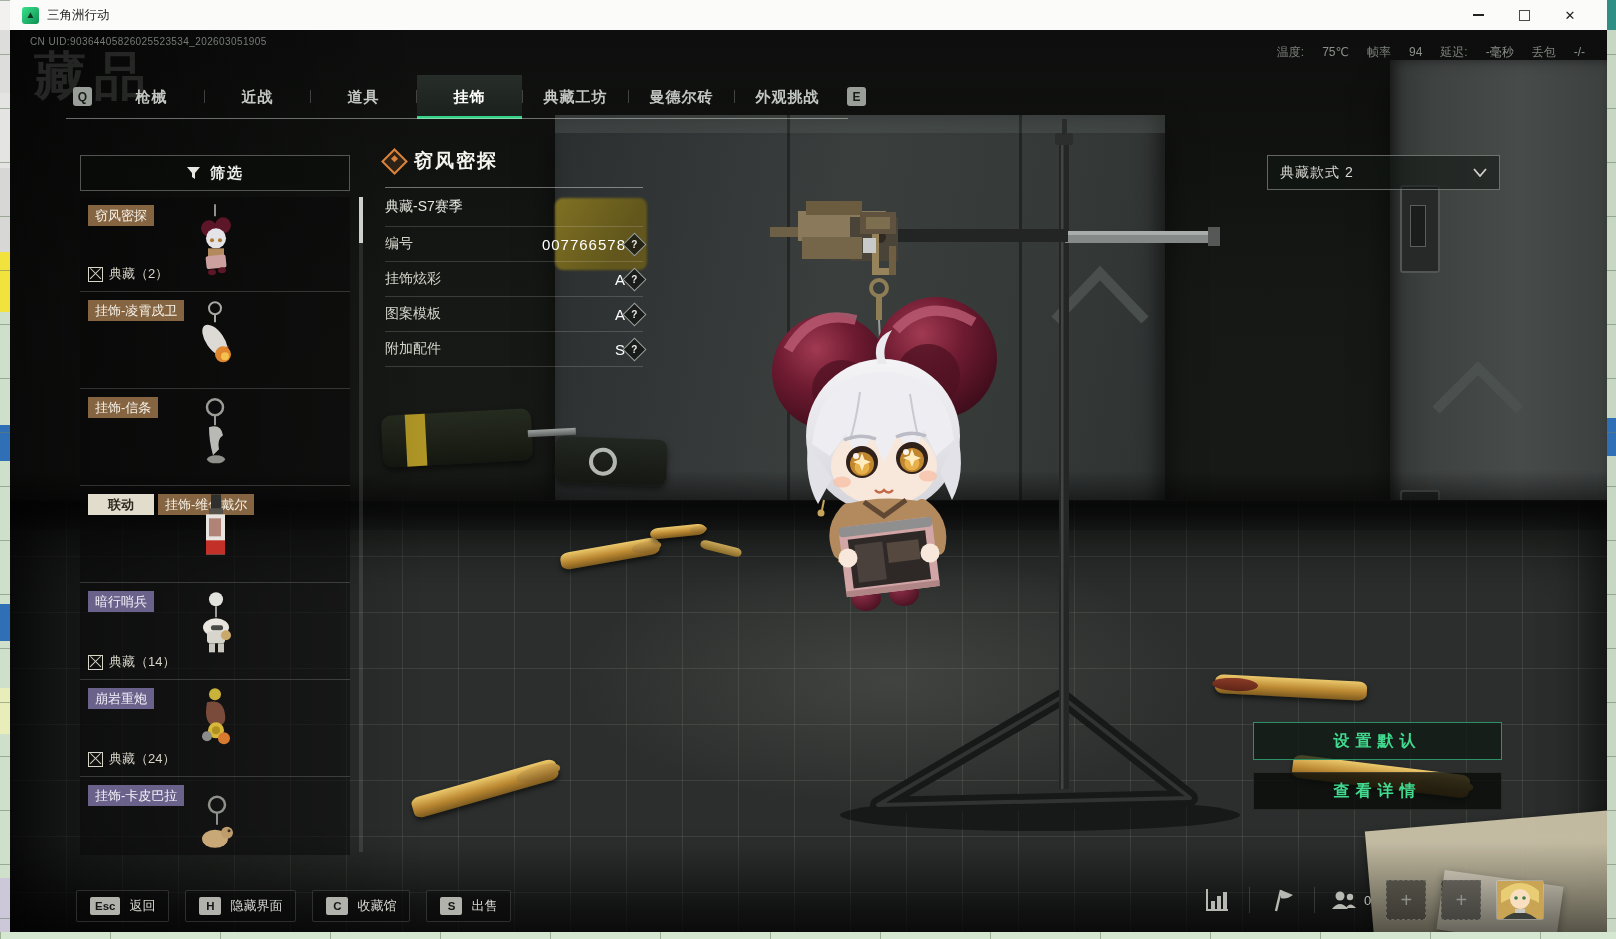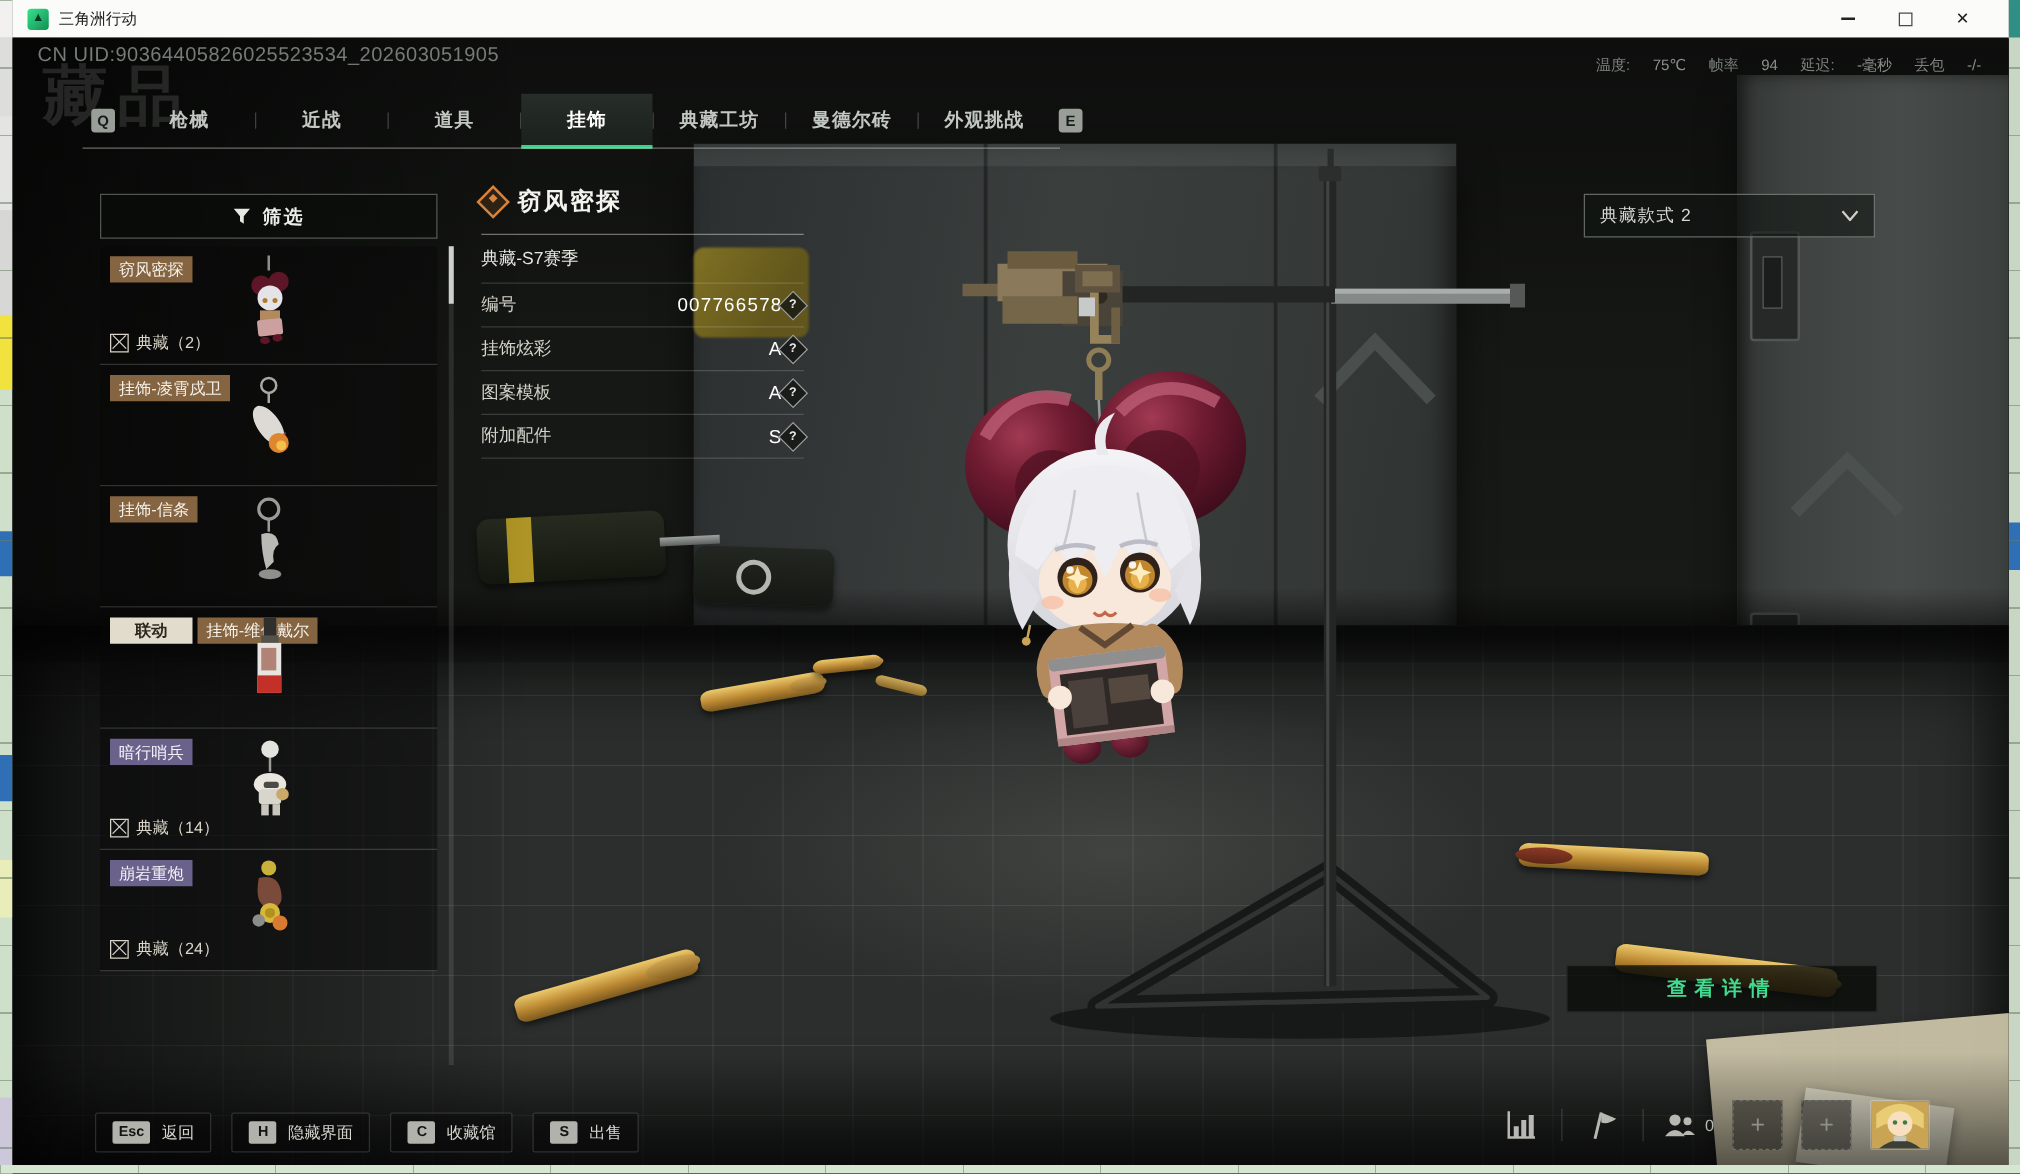--- a/index.html
+++ b/index.html
@@ -65,21 +65,21 @@
   .bottle{position:absolute;border-radius:10px;background:linear-gradient(180deg,#262b20,#14170f);box-shadow:0 4px 6px rgba(0,0,0,.5);}
   .bottle .band{position:absolute;left:16%;top:0;bottom:0;width:13%;background:#b09626;}
   .bottle .rod{position:absolute;right:-44px;top:42%;width:48px;height:7px;background:linear-gradient(180deg,#9ea2a0,#5c605e);}
   .bottle2{position:absolute;border-radius:9px;background:linear-gradient(180deg,#23272 1,#15181२);
     background:linear-gradient(180deg,#232721,#151812);box-shadow:0 4px 6px rgba(0,0,0,.5);}
   .bottle2::after{content:"";position:absolute;left:30%;top:22%;width:20px;height:20px;border-radius:50%;
     border:4px solid #cfd2cd;opacity:.85;}
   .paper{position:absolute;background:#cfc7ab;opacity:.92;box-shadow:0 4px 10px rgba(0,0,0,.4);}
   .paper.small{background:#e8e2cf;}
   
-  .uid{position:absolute;left:20px;top:6px;font-size:16px;color:#767b76;letter-spacing:.4px;}
+  .uid{position:absolute;left:20px;top:6px;font-size:10px;color:#767b76;letter-spacing:.4px;}
   .perf{position:absolute;right:22px;top:14px;display:flex;gap:18px;font-size:12px;color:#7d827d;}
   .perf b{font-weight:normal;color:#8b908b;margin-left:18px;}
   .watermark{position:absolute;left:24px;top:12px;font-size:52px;font-weight:bold;letter-spacing:8px;
     color:rgba(190,196,190,.16);}
   
   .tabbar{position:absolute;left:56px;top:45px;height:43px;display:flex;align-items:center;}
   .key-badge{width:19px;height:19px;border-radius:3px;background:#99 9e99;background:#999e99;color:#161d18;
     font-weight:bold;font-size:12px;display:flex;align-items:center;justify-content:center;margin:0 7px;}
   .tab{width:105px;text-align:center;font-size:15px;font-weight:bold;color:#c3c7c2;height:43px;line-height:43px;
     position:relative;letter-spacing:1px;}
@@ -468,20 +468,32 @@
           <circle cx="31" cy="46" r="8" fill="#d8b83a"></circle>
             <circle cx="31" cy="46" r="4" fill="#b09020"></circle>
           <circle cx="39" cy="54" r="6" fill="#d87a30"></circle>
             <circle cx="22" cy="52" r="5" fill="#8a8d8a"></circle>
         </svg>
         <div class="count-row">
           <span class="crate-ico"></span>
           <span>典藏（24）</span>
         </div>
       </div>
+      <div class="card" style="height:78px;border-bottom:none">
+        <div class="card-badges">
+            <span class="name-badge purple">挂饰-卡皮巴拉</span>
+          </div>
+        <svg class="thumb" width="60" height="84" style="transform:translate(-50%,-30%)">
+          <circle cx="32" cy="14" r="8" fill="none" stroke="#8f8f8b" stroke-width="2.5"></circle>
+          <line x1="32" y1="22" x2="32" y2="34" stroke="#8f8f8b" stroke-width="2"></line>
+          <ellipse cx="30" cy="48" rx="13" ry="9" fill="#c9a878"></ellipse>
+          <circle cx="42" cy="42" r="6" fill="#bf9c6c"></circle>
+            <circle cx="44" cy="40" r="1.5" fill="#3a3026"></circle>
+        </svg>
+      </div>
     </div>
     <div class="scrollbar">
       <div class="scroll-thumb"></div>
     </div>
 
     <div class="detail">
       <div class="detail-header">
         <span class="diamond-ico"></span>
         <span class="detail-title">窃风密探</span>
       </div>
@@ -516,20 +528,21 @@
       </div>
     </div>
 
     <div class="dropdown">
       <span>典藏款式 2</span>
       <svg width="14" height="9" viewBox="0 0 14 9">
         <polyline points="1,1 7,8 13,1" fill="none" stroke="#cfcfca" stroke-width="1.8"></polyline>
       </svg>
     </div>
 
+    <div class="btn-green set-default">设置默认</div>
     <div class="btn-green view-details">查看详情</div>
 
     <div class="hints">
       <div class="hint">
         <span class="hint-key">Esc</span>
         <span class="hint-label">返回</span>
       </div>
       <div class="hint">
         <span class="hint-key">H</span>
         <span class="hint-label">隐藏界面</span>

